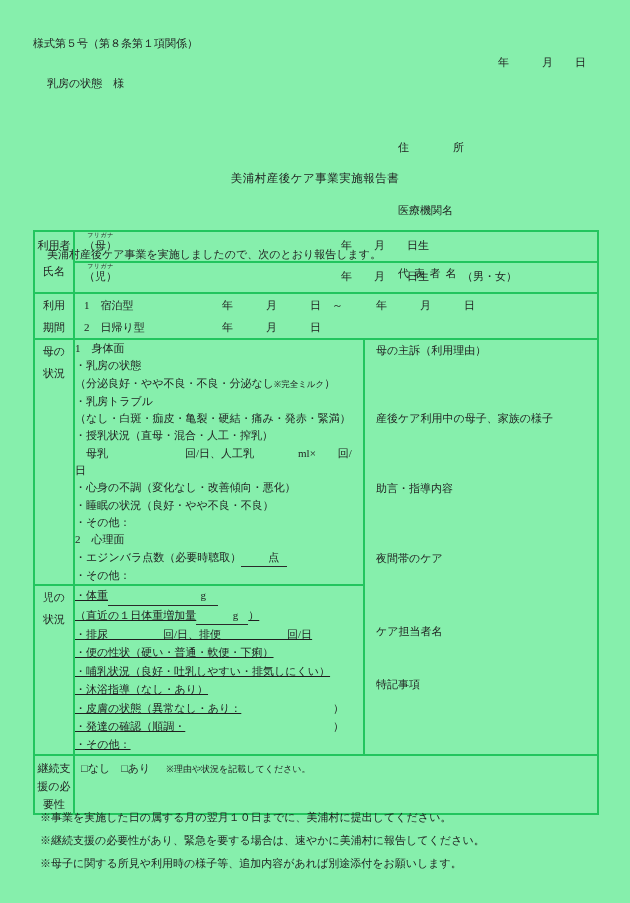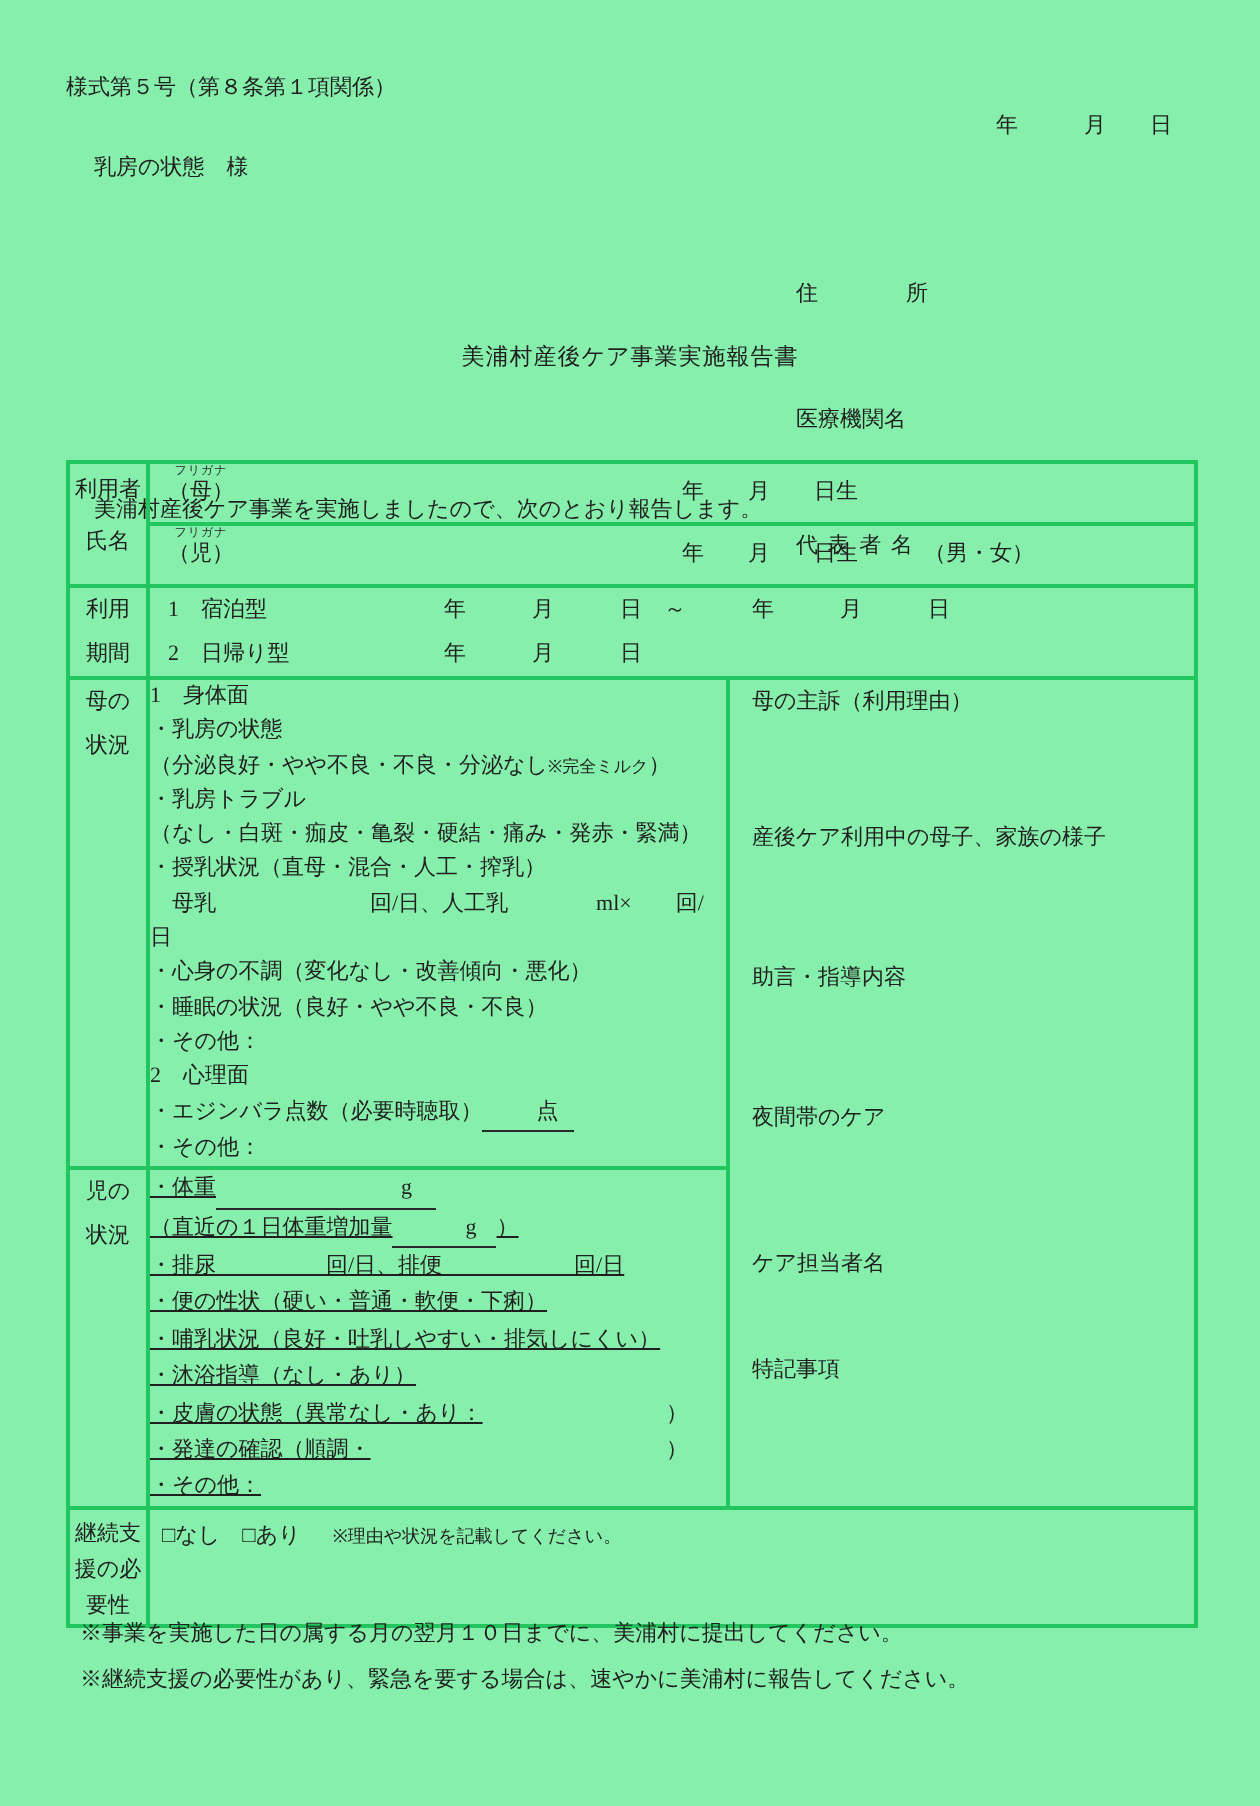--- a/index.html
+++ b/index.html
@@ -167,15 +167,16 @@
       <td colspan="2">
         <div class="chk-line"><span>□なし</span><span>　</span><span>□あり</span><span class="chk-note">※理由や状況を記載してください。</span></div>
       </td>
     </tr>
   </tbody>
     </table>
 
   <div class="footnotes">
     <div>※事業を実施した日の属する月の翌月１０日までに、美浦村に提出してください。</div>
     <div>※継続支援の必要性があり、緊急を要する場合は、速やかに美浦村に報告してください。</div>
+    <div>※母子に関する所見や利用時の様子等、追加内容があれば別途添付をお願いします。</div>
   </div>
 
 </div>
 
 </body></html>

